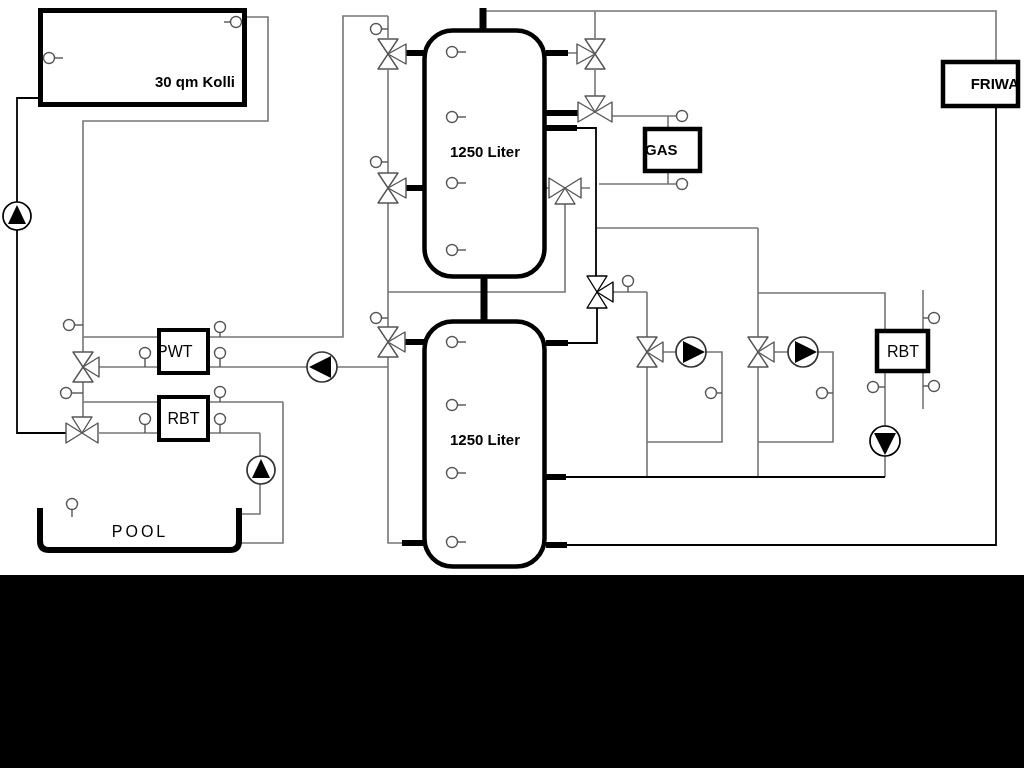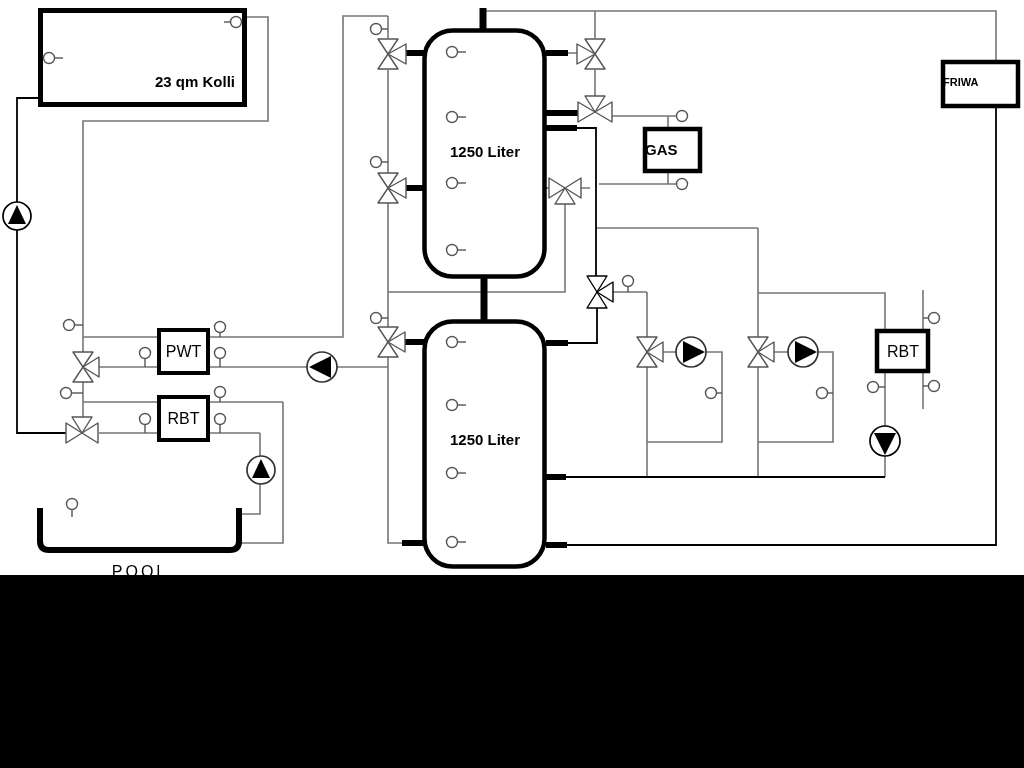--- a/index.html
+++ b/index.html
@@ -5,26 +5,26 @@
   html,body{margin:0;padding:0;background:#000;}
   #stage{position:relative;width:1024px;height:768px;background:#fff;overflow:hidden;
          font-family:"Liberation Sans", sans-serif;}
   #diagram-svg{position:absolute;left:0;top:0;}
   .lbl{position:absolute;color:#000;line-height:1.1;white-space:nowrap;}
   .lbl-bold{font-weight:700;font-size:15px;}
   .lbl-reg{font-weight:400;font-size:16px;}
   #collector-label{left:90px;top:74px;width:145px;text-align:right;}
   #tank1-label{left:425px;top:144px;width:120px;text-align:center;}
   #tank2-label{left:425px;top:432px;width:120px;text-align:center;}
-  #pwt-label{left:157px;top:343px;width:53px;text-align:center;}
+  #pwt-label{left:157px;top:343px;width:32px;text-align:center;}
   #rbtl-label{left:157px;top:410px;width:53px;text-align:center;}
   #gas-label{left:645px;top:142px;width:56px;font-weight:700;font-size:15px;}
-  #friwa-label{left:943px;top:76px;width:76px;text-align:left;font-weight:700;font-size:11px;}
+  #friwa-label{left:943px;top:76px;width:76px;text-align:right;font-weight:700;font-size:15px;}
   #rbtr-label{left:877px;top:343px;width:52px;text-align:center;}
-  #pool-label{left:60px;top:523px;width:160px;text-align:center;letter-spacing:3px;margin-top:40px;}
+  #pool-label{left:60px;top:523px;width:160px;text-align:center;letter-spacing:3px;}
   #bottom-band{position:absolute;left:0;top:575px;width:1024px;height:193px;background:#000;}
 </style>
 </head>
 <body>
 
 <div id="stage">
 
   <svg id="diagram-svg" width="1024" height="768" viewBox="0 0 1024 768">
 
     <g stroke="#767676" stroke-width="1.6" fill="none">
@@ -223,21 +223,21 @@
         <circle cx="822" cy="393" r="5.5"></circle>
       <path d="M879 387 H885" fill="none"></path>
         <circle cx="873" cy="387" r="5.5"></circle>
       <path d="M929 318 H923" fill="none"></path>
         <circle cx="934" cy="318" r="5.5"></circle>
       <path d="M929 386 H923" fill="none"></path>
         <circle cx="934" cy="386" r="5.5"></circle>
     </g>
   </svg>
 
-  <div id="collector-label" class="lbl lbl-bold">23 qm Kolli</div>
+  <div id="collector-label" class="lbl lbl-bold">30 qm Kolli</div>
   <div id="tank1-label" class="lbl lbl-bold">1250 Liter</div>
   <div id="tank2-label" class="lbl lbl-bold">1250 Liter</div>
   <div id="pwt-label" class="lbl lbl-reg">PWT</div>
   <div id="rbtl-label" class="lbl lbl-reg">RBT</div>
   <div id="gas-label" class="lbl">GAS</div>
   <div id="friwa-label" class="lbl">FRIWA</div>
   <div id="rbtr-label" class="lbl lbl-reg">RBT</div>
   <div id="pool-label" class="lbl lbl-reg">POOL</div>
 
   <div id="bottom-band"></div>

